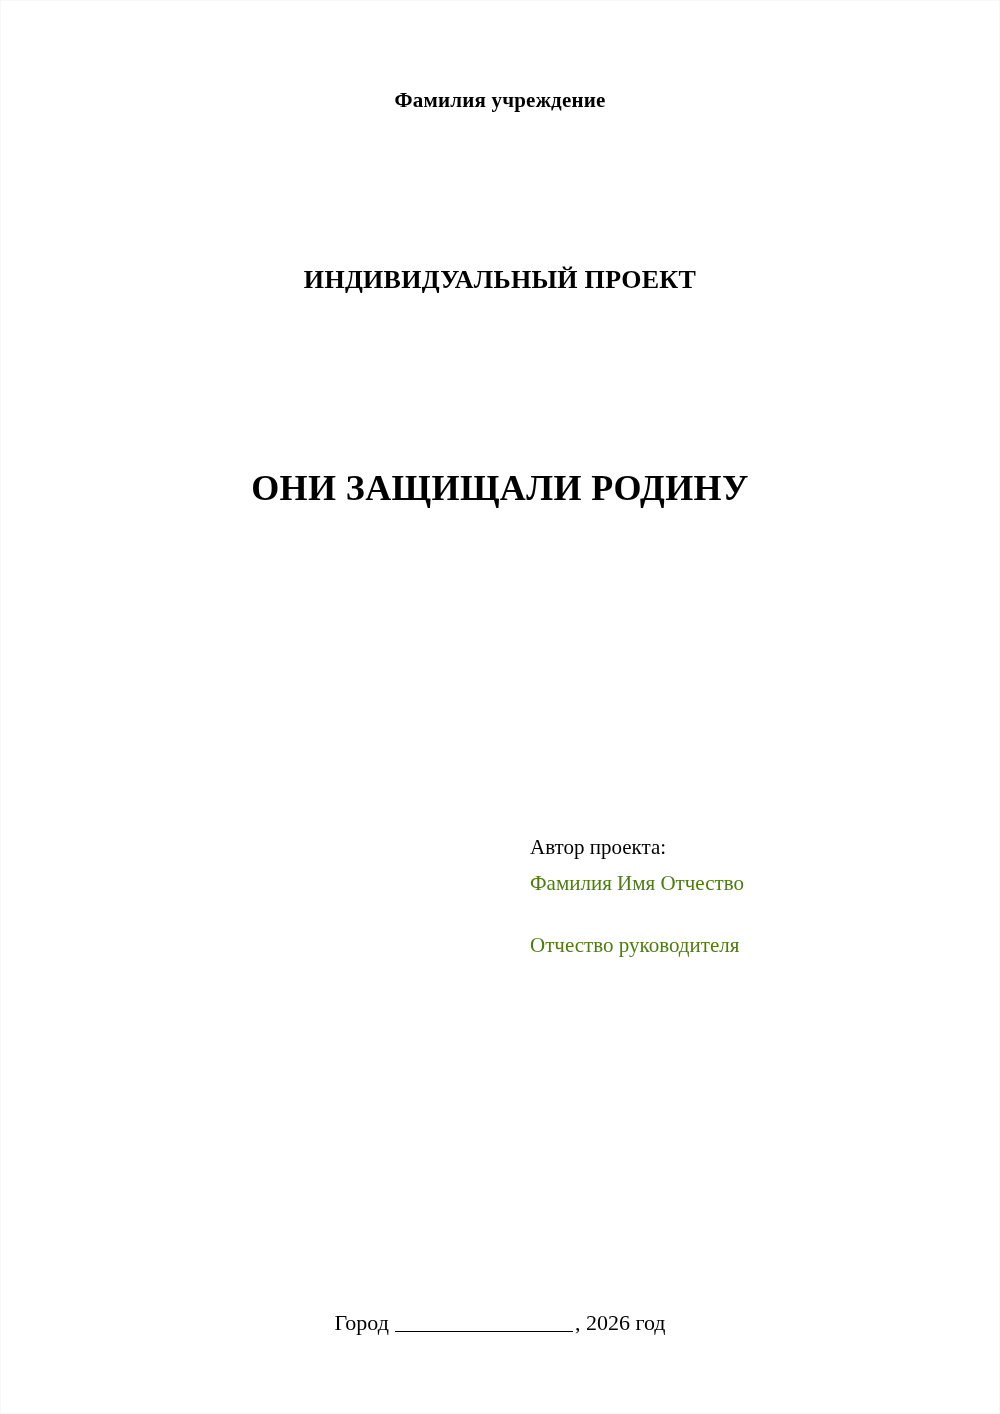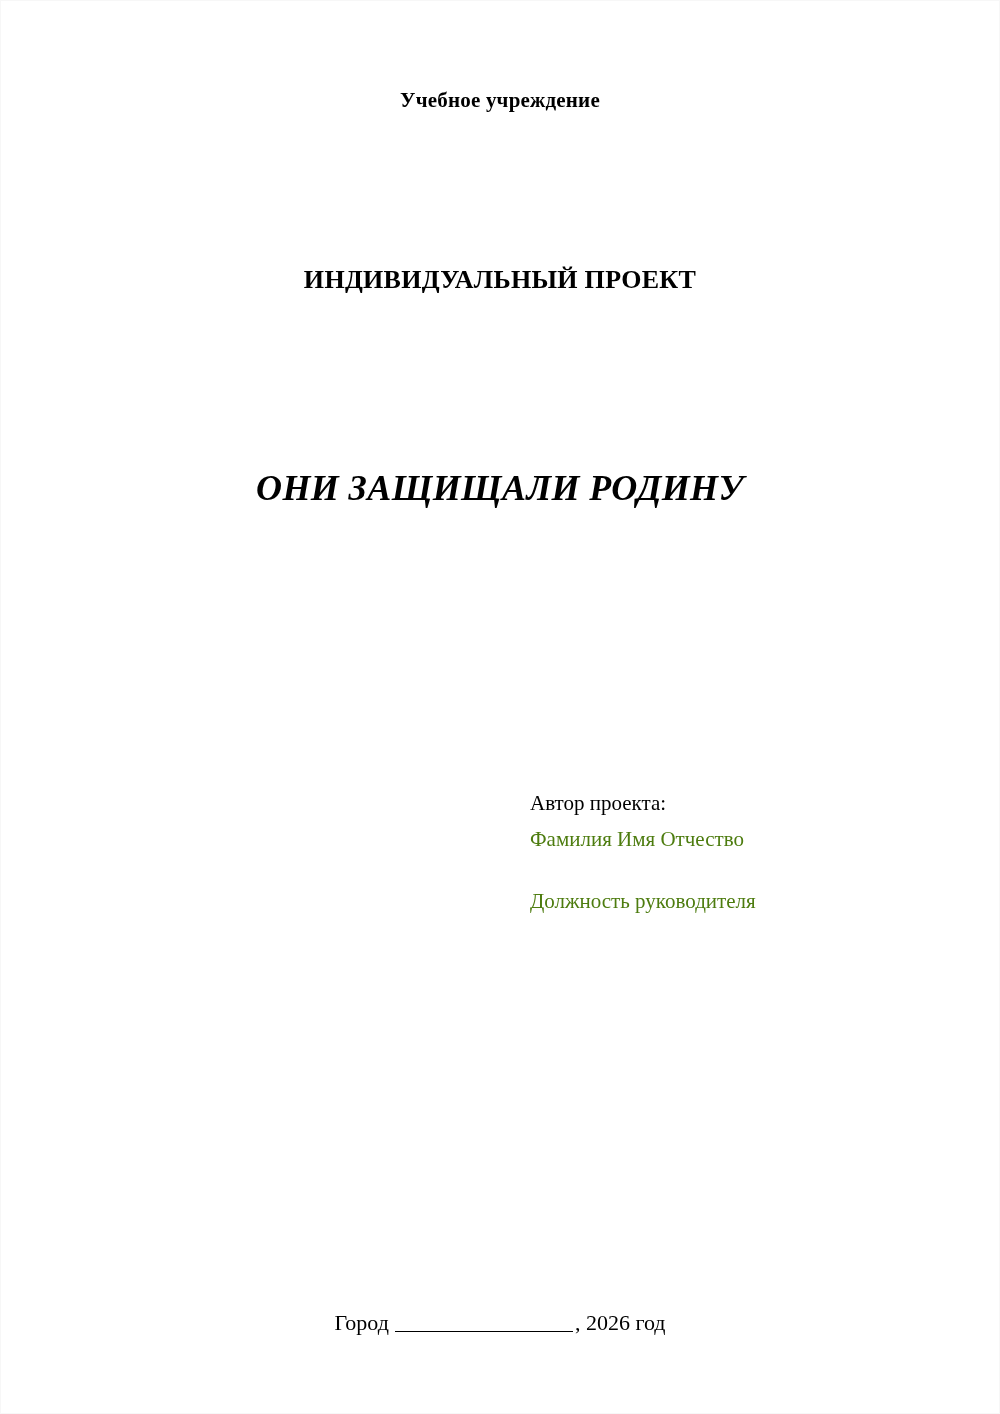--- a/index.html
+++ b/index.html
@@ -53,34 +53,34 @@
 
   .doc-title {
     position: absolute;
     top: 443px;
     left: 0;
     right: 0;
     text-align: center;
     font-size: 36px;
     font-weight: 700;
     letter-spacing: 0.4px;
-    font-style: italic;
   }
 
   .signature-block {
     position: absolute;
     top: 785px;
     left: 530px;
     width: 400px;
     font-size: 21px;
     line-height: 1.72;
   }
   .sig-label {
     font-weight: 400;
     color: #000000;
+    margin-top: 44px;
   }
   .sig-value {
     color: #4d7c0f;
   }
   .sig-group {
     margin-bottom: 26px;
   }
   .sig-group:last-child {
     margin-bottom: 0;
   }
@@ -99,33 +99,33 @@
     border-bottom: 1.6px solid #000;
     width: 178px;
     margin: 0 2px -2px 6px;
   }
 </style>
 </head>
 <body>
 
 <div class="page">
 
-  <div class="institution">Учебное учреждение</div>
+  <div class="institution">Фамилия учреждение</div>
 
   <div class="doc-type">ИНДИВИДУАЛЬНЫЙ ПРОЕКТ</div>
 
   <h1 class="doc-title">ОНИ ЗАЩИЩАЛИ РОДИНУ</h1>
 
   <div class="signature-block">
     <div class="sig-group">
       <div class="sig-label">Автор проекта:</div>
       <div class="sig-value">Фамилия Имя Отчество</div>
     </div>
     <div class="sig-group">
-      <div class="sig-value">Должность руководителя</div>
+      <div class="sig-value">Отчество руководителя</div>
     </div>
   </div>
 
   <div class="footer">
     <span>Город</span><span class="blank-line"></span><span>, 2026 год</span>
   </div>
 
 </div>
 
 </body></html>

